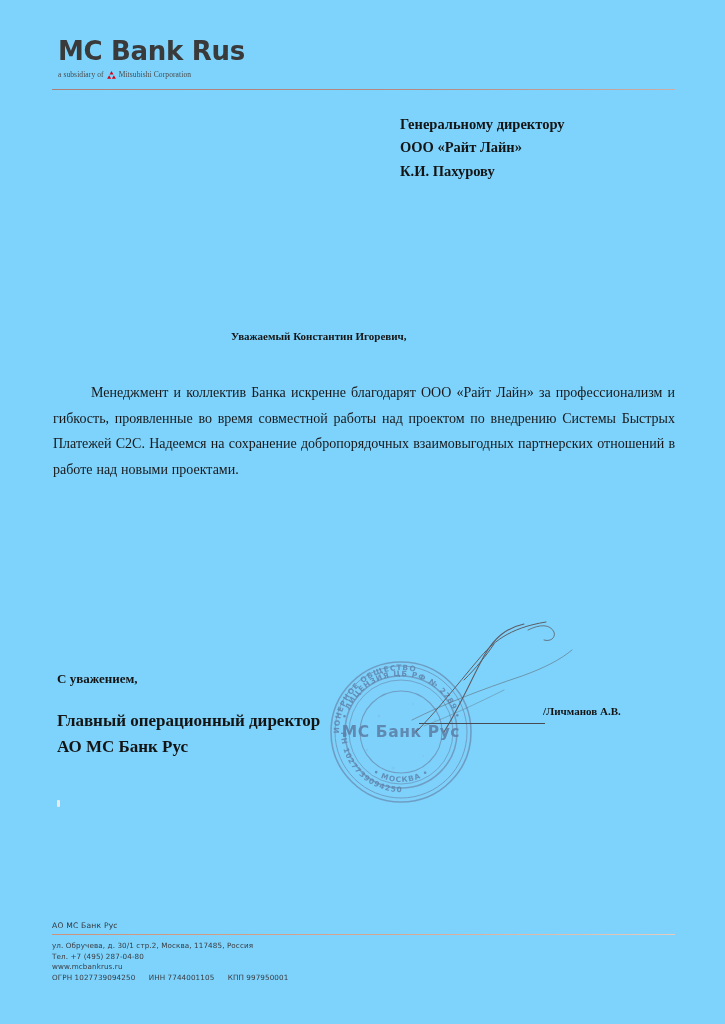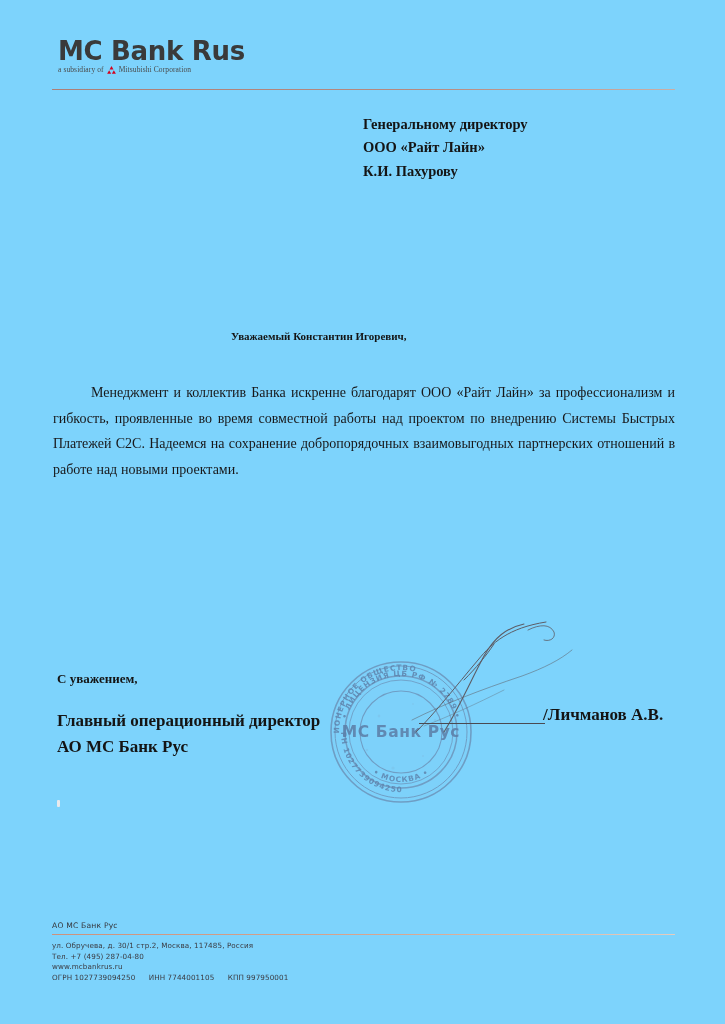--- a/index.html
+++ b/index.html
@@ -32,20 +32,21 @@
   .wordmark {
     font-family: "DejaVu Sans", sans-serif;
     font-size: 26px;
     font-weight: bold;
     letter-spacing: -0.3px;
     color: #3a3a3a;
     line-height: 1.05;
     white-space: nowrap;
   }
   .subsidiary {
+    margin-top: 5px;
     font-family: "Liberation Serif", serif;
     font-size: 7.5px;
     color: #4a4a4a;
     white-space: nowrap;
     display: flex;
     align-items: center;
     gap: 3px;
     letter-spacing: 0.1px;
   }
   .mitsubishi-mark {
@@ -63,21 +64,21 @@
     top: 89px;
     width: 623px;
     height: 1px;
     background: linear-gradient(to right, #b5705f 0%, #c07d6a 60%, #d8a795 100%);
     opacity: 0.85;
   }
 
   
   .addressee {
     position: absolute;
-    left: 363px;
+    left: 400px;
     top: 113px;
     font-size: 14.5px;
     font-weight: bold;
     line-height: 1.62;
     color: #141414;
   }
   .addressee div { white-space: nowrap; }
 
   
   .salutation {
@@ -123,21 +124,21 @@
     font-weight: bold;
     line-height: 1.52;
     color: #141414;
   }
   .signer-title div { white-space: nowrap; }
 
   .signer-name {
     position: absolute;
     left: 543px;
     top: 705px;
-    font-size: 17px;
+    font-size: 11px;
     font-weight: bold;
     color: #141414;
     white-space: nowrap;
   }
 
   
   .sig-line {
     position: absolute;
     left: 419px;
     top: 723px;

